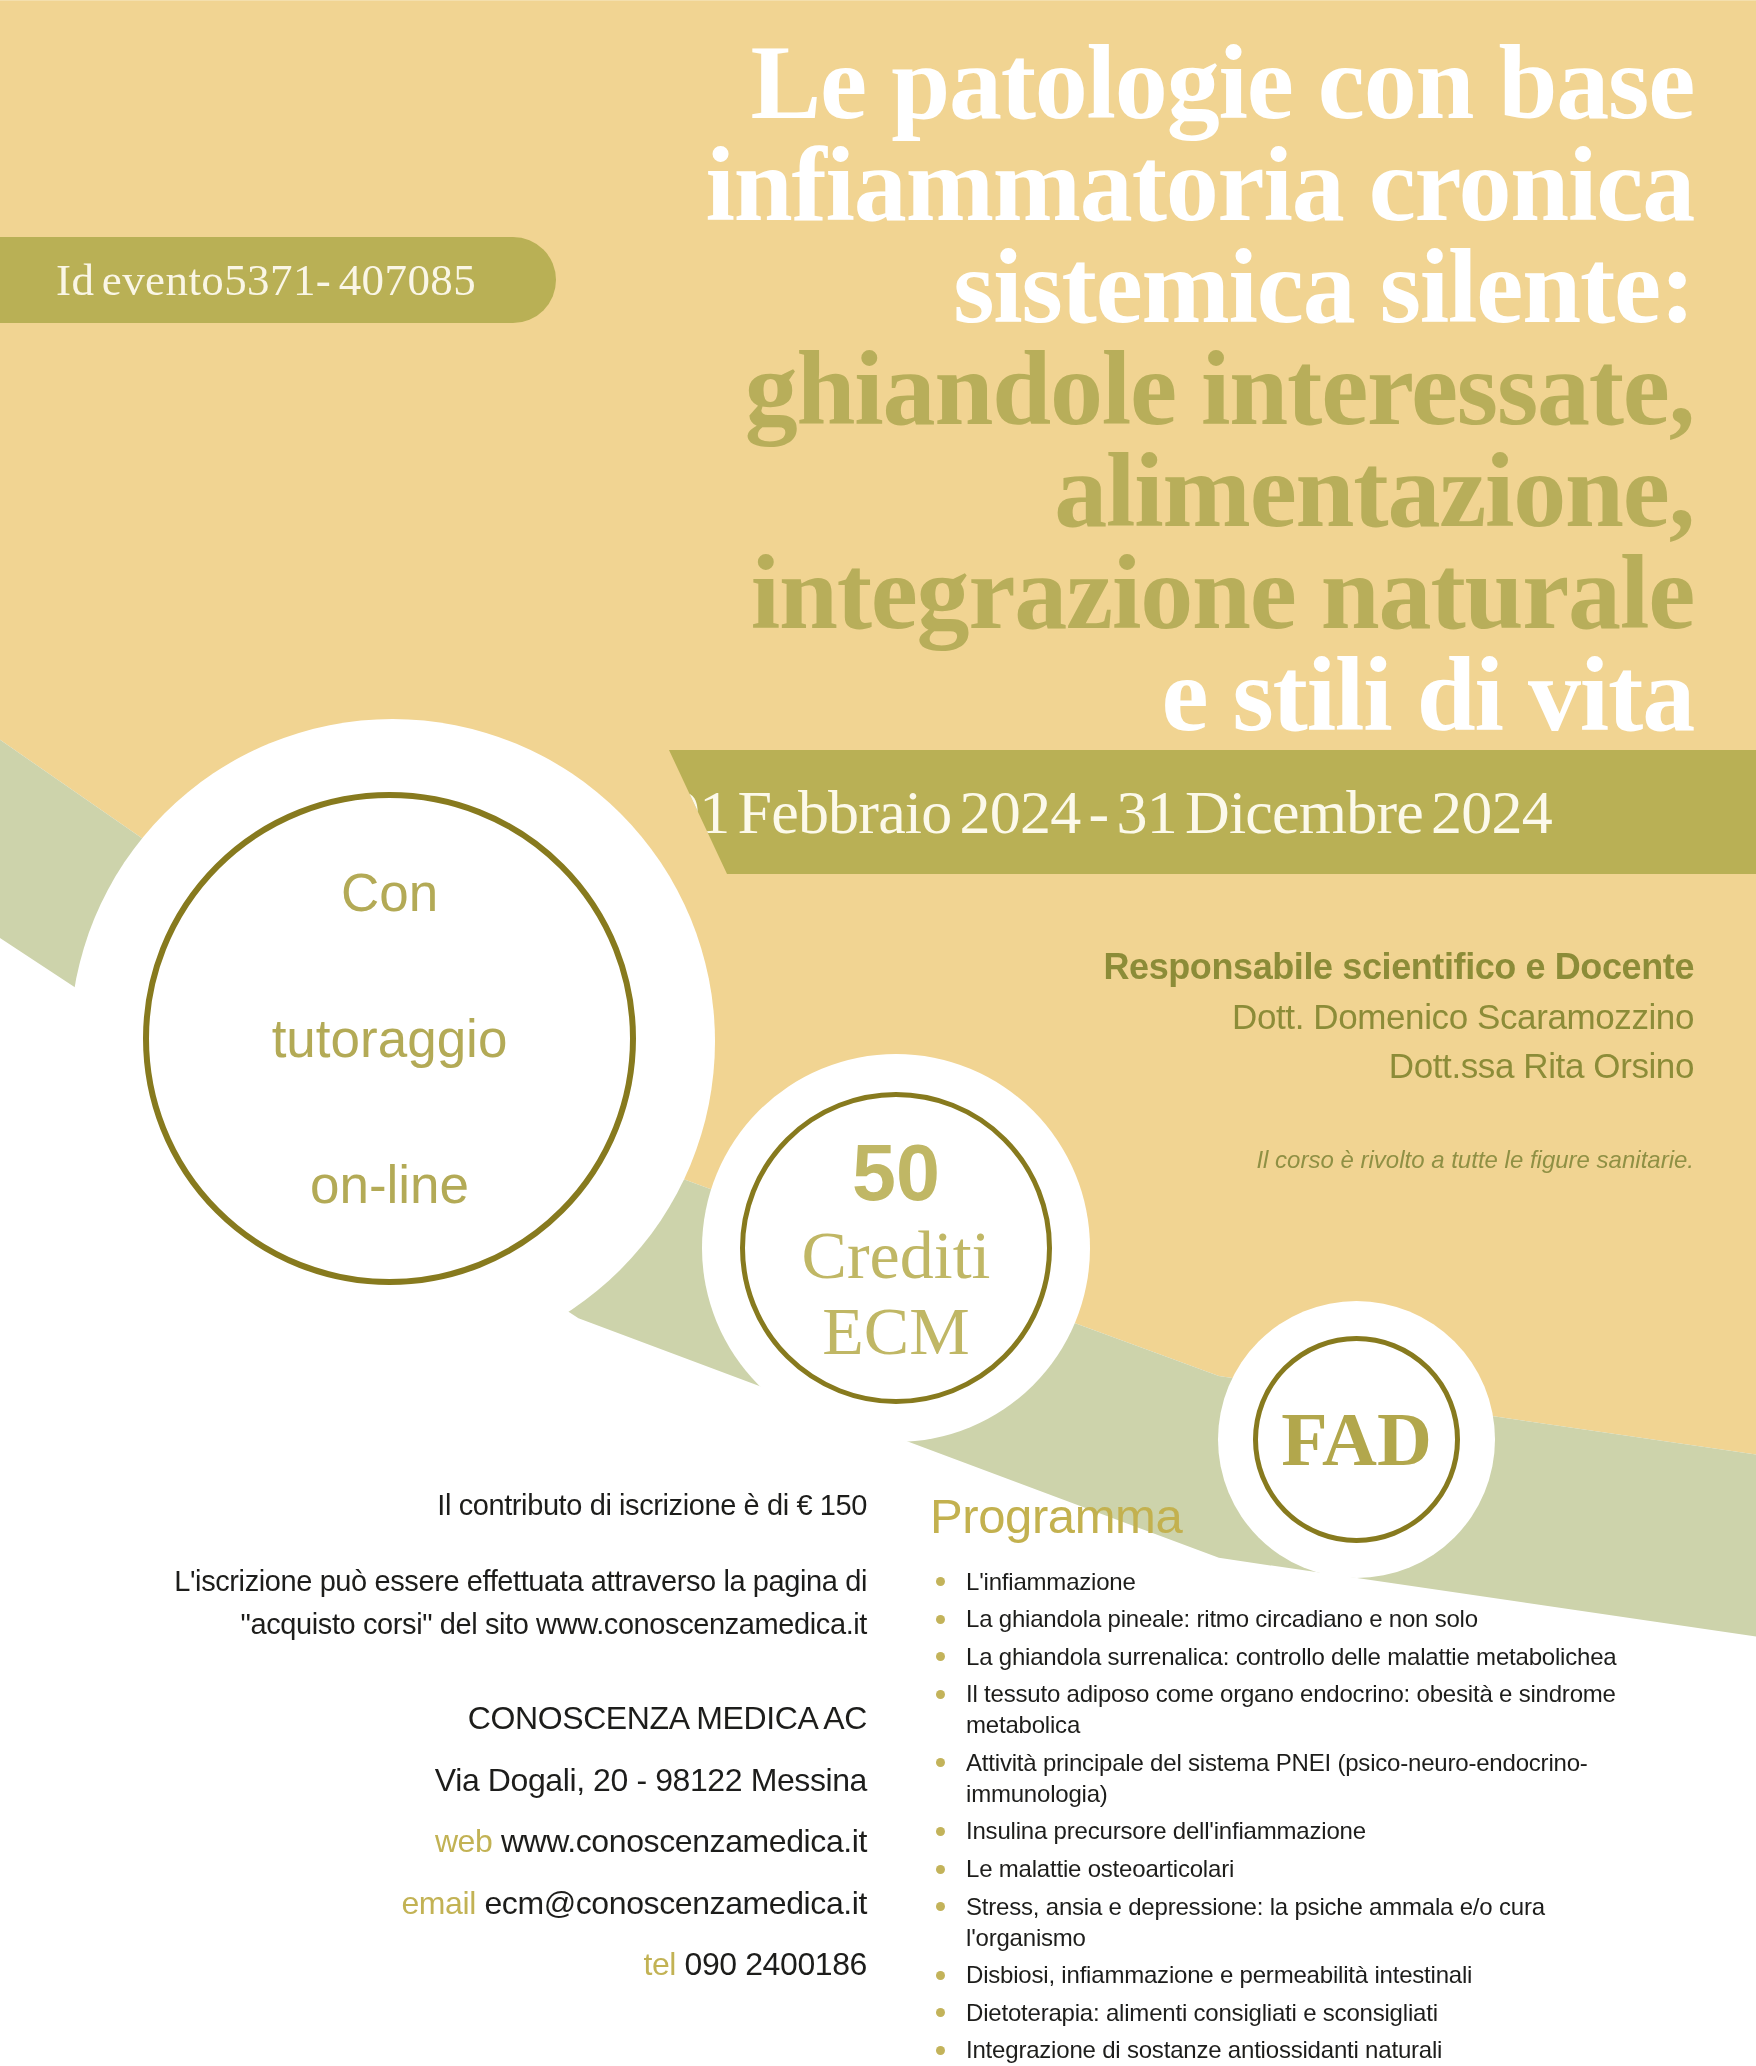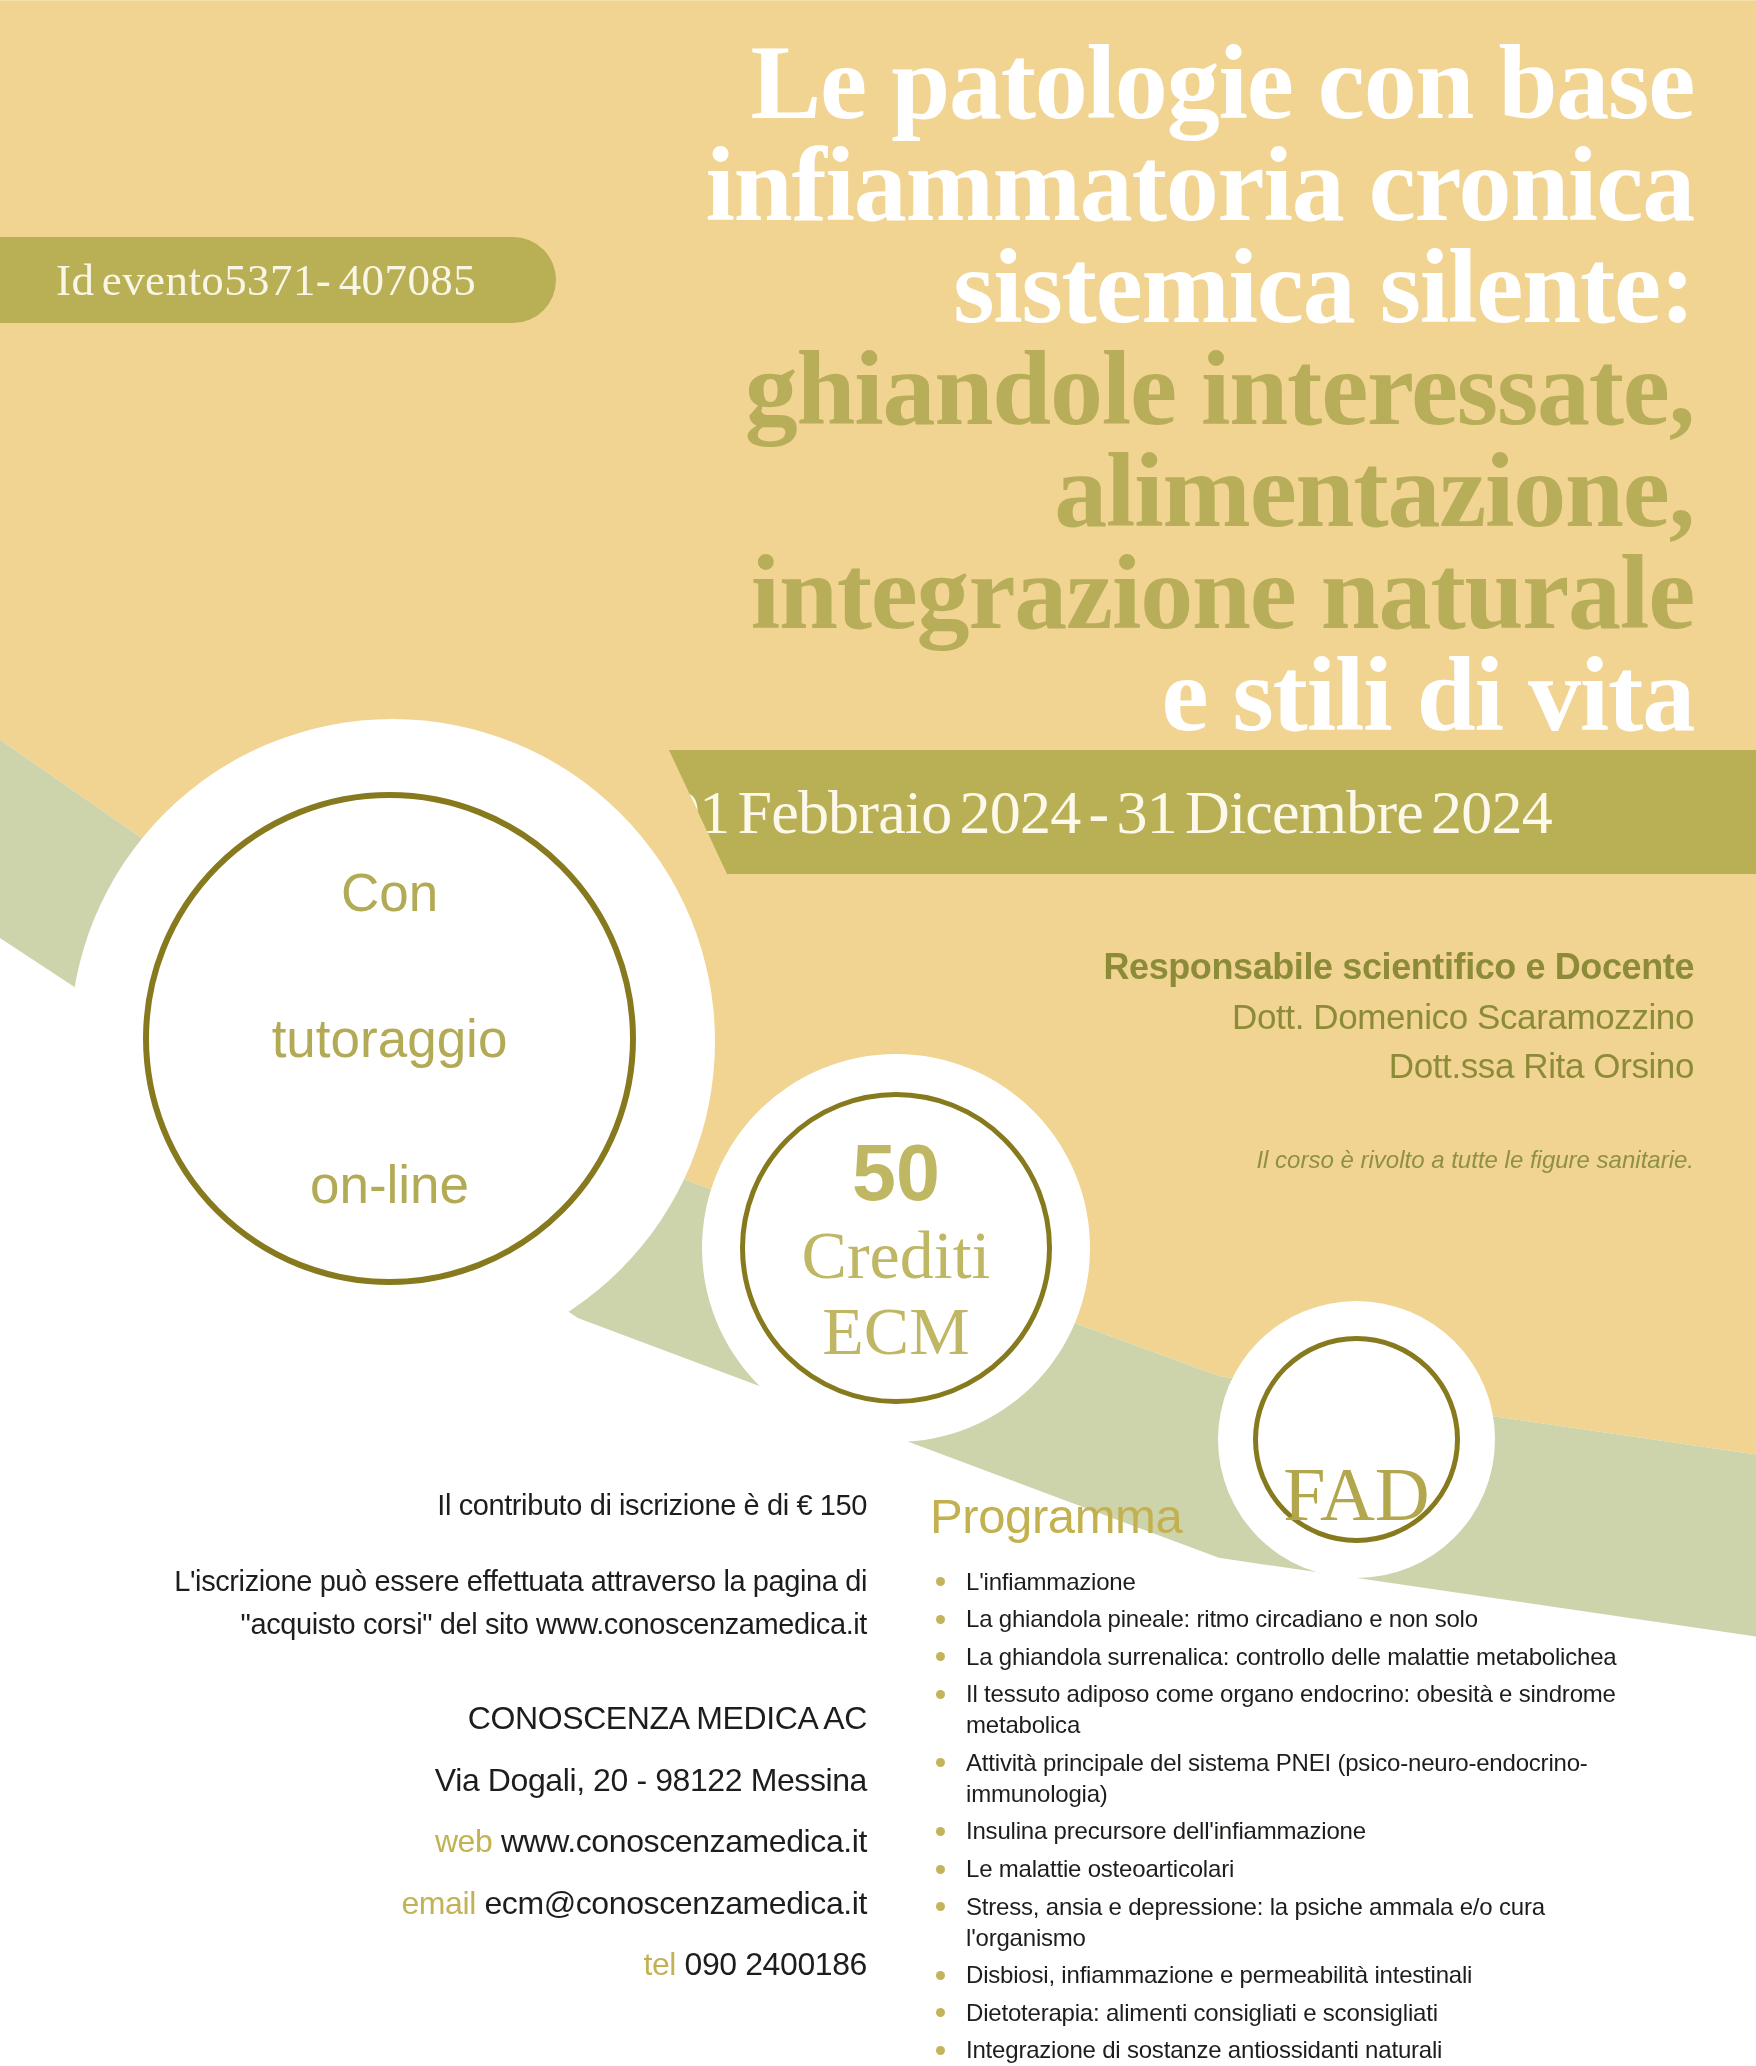--- a/index.html
+++ b/index.html
@@ -30,21 +30,21 @@
   
   .ring{position:absolute;background:#ffffff;border:6.6px solid #877a1e;border-radius:50%;
     z-index:4;display:flex;flex-direction:column;align-items:center;justify-content:center;
     box-sizing:border-box;text-align:center;}
   #circle-tutoring{left:143px;top:792px;width:493px;height:493px;
     color:#b3aa56;font-size:53px;font-weight:300;line-height:103px;gap:43px;}
   #circle-credits{left:740px;top:1092px;width:312px;height:312px;border-width:5.8px;color:#c0b765;}
   #circle-credits .n50{font-size:79px;font-weight:bold;line-height:89px;}
   #circle-credits .cr{font-family:"Liberation Serif",serif;font-size:68px;line-height:76px;}
   #circle-fad{left:1253px;top:1336px;width:207px;height:207px;border-width:5px;
-    font-family:"Liberation Serif",serif;font-weight:normal;font-size:76px;color:#b2a74c;justify-content:flex-end;}
+    font-family:"Liberation Serif",serif;font-weight:bold;font-size:76px;color:#b2a74c;}
   
   .staff{position:absolute;right:62px;top:946px;width:950px;text-align:right;z-index:5;color:#8c8c38;}
   .staff .role{font-size:36px;font-weight:bold;letter-spacing:-0.4px;}
   .staff .sname{font-size:35px;margin-top:9px;letter-spacing:-0.4px;}
   .staff .role2{margin-top:52px;}
   .staff .note{font-size:24px;font-style:italic;margin-top:60px;color:#8f9044;}
   
   .info-col{position:absolute;left:41px;top:1459px;width:826px;text-align:right;z-index:5;}
   .gold-h{color:#c2b254;font-weight:bold;}
   .info-col .ih{font-size:41px;letter-spacing:-0.4px;}

